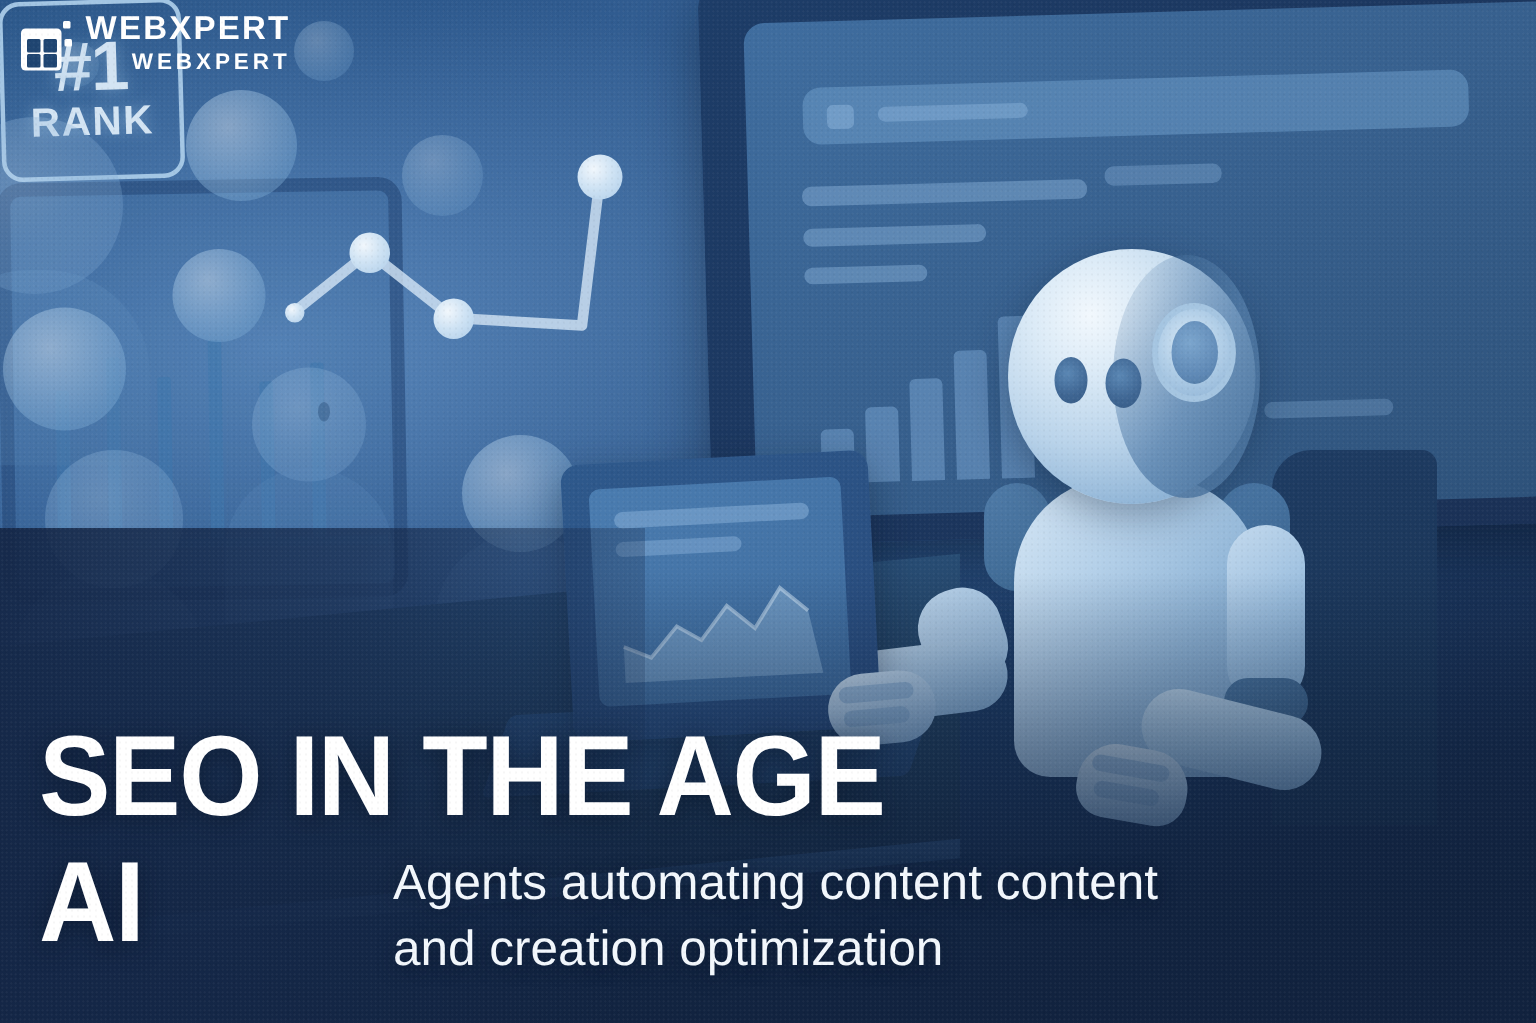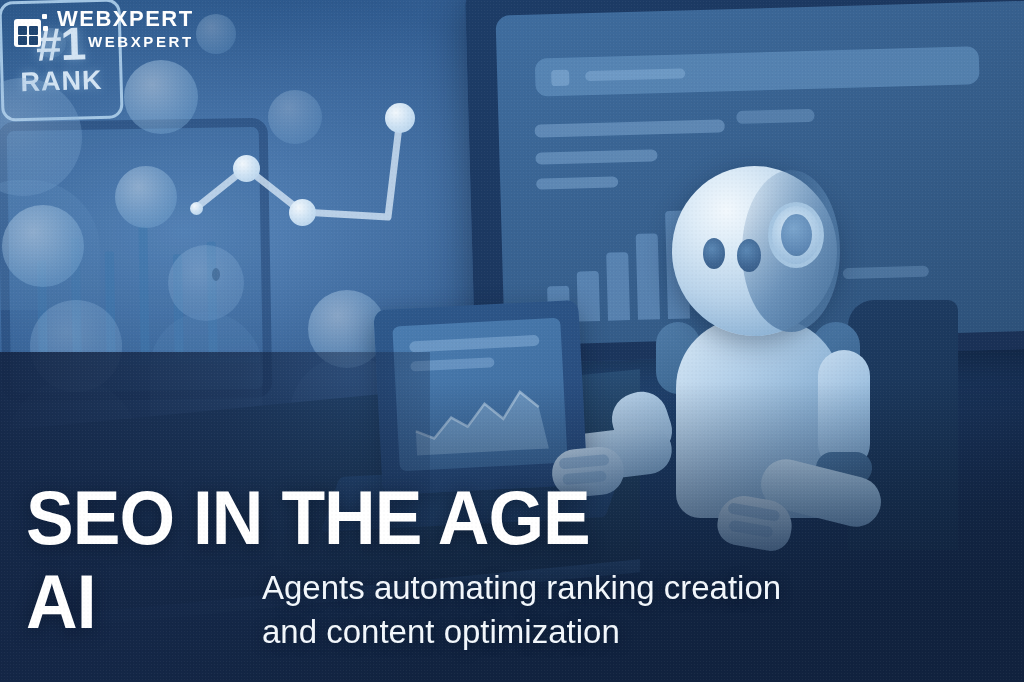--- a/index.html
+++ b/index.html
@@ -338,22 +338,22 @@
     <div class="finger" style="left:8px;top:9px;width:52px;height:11px;"></div>
     <div class="finger" style="left:12px;top:26px;width:44px;height:11px;"></div>
   </div>
 
   <div class="abs" id="bottom-scrim"></div>
   <div class="abs" id="left-scrim"></div>
 
   <div id="title-line1">SEO IN THE AGE</div>
   <div id="title-line2">AI</div>
   <div id="subtitle">
-    <div>Agents automating ranking creation</div>
-    <div>and content optimization</div>
+    <div>Agents automating content content</div>
+    <div>and creation optimization</div>
   </div>
 
   <div id="logo">
     <div id="logo-mark">
       <div id="logo-sq"></div>
       <div class="logo-cell" style="left:4px;top:16px;"></div>
       <div class="logo-cell" style="left:15px;top:16px;"></div>
       <div class="logo-cell" style="left:4px;top:26px;"></div>
       <div class="logo-cell" style="left:15px;top:26px;"></div>
       <div class="logo-dot" style="left:28px;top:4px;width:5px;height:5px;"></div>

